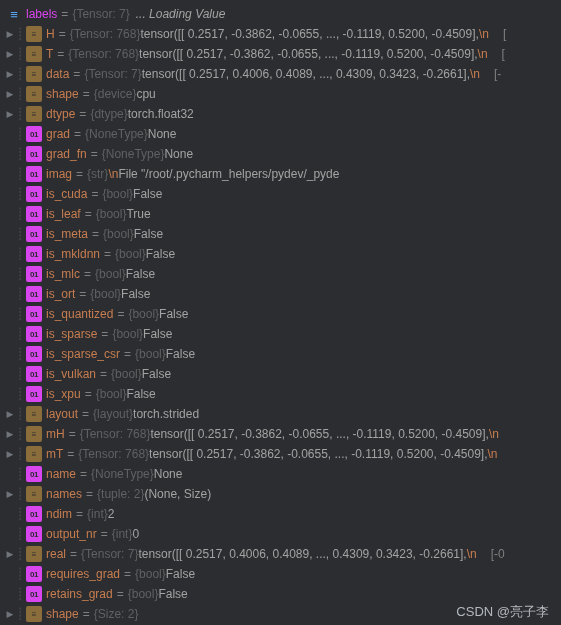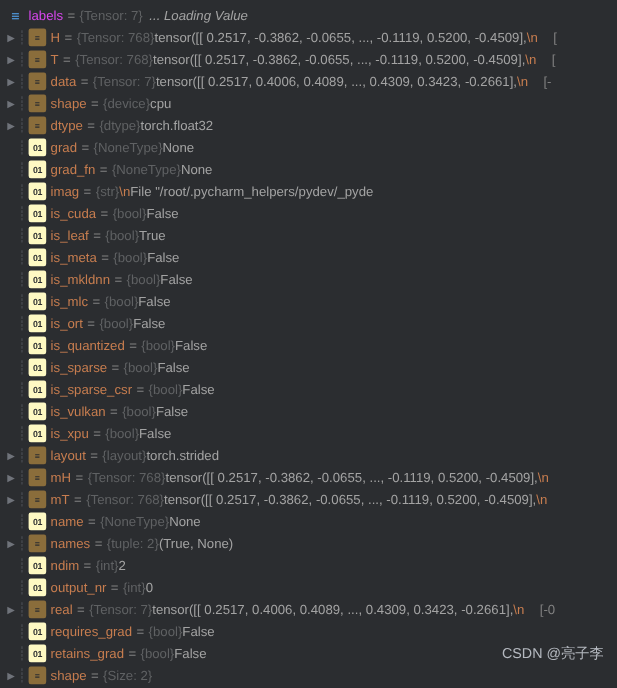--- a/index.html
+++ b/index.html
@@ -42,33 +42,33 @@
     display: inline-flex;
     align-items: center;
     justify-content: center;
     margin: 0 4px 0 2px;
     border-radius: 2px;
     font-size: 8px;
     font-weight: bold;
     flex-shrink: 0;
   }
   .icon-obj { background: #8a6d3b; color: #2b2d30; }
-  .icon-01 { background: #fef9c3; color: #2b2d30; letter-spacing: -0.5px; }
+  .icon-01 { background: #d946ef; color: #2b2d30; letter-spacing: -0.5px; }
   .icon-list { color: #56a8f5; font-size: 13px; background: none; }
   .varname { color: #c77d4f; }
   .varname-top { color: #d946ef; }
   .eq { color: #808080; margin: 0 4px; }
   .type { color: #5f6163; text-align: right; }
   .val { color: #a3a3a3; }
   .esc { color: #c77d4f; }
   .loading { color: #a3a3a3; font-style: italic; }
   .extra { color: #808080; margin-left: 14px; }
   .watermark {
     position: absolute;
-    bottom: 22px;
+    bottom: 4px;
     right: 12px;
     color: #b4b8bf;
     font-size: 13px;
     pointer-events: none;
     text-align: center;
   }
 </style>
 </head>
 <body>
 
@@ -297,21 +297,21 @@
         <span class="type">{NoneType} </span>
         <span class="val">None</span>
       </div>
       <div class="row">
         <span class="arrow">▶</span>
         <span class="pipe">┊</span>
         <span class="icon icon-obj">≡</span>
         <span class="varname">names</span>
         <span class="eq">=</span>
         <span class="type">{tuple: 2} </span>
-        <span class="val">(True, None)</span>
+        <span class="val">(None, Size)</span>
       </div>
       <div class="row">
         <span class="arrow"></span>
         <span class="pipe">┊</span>
         <span class="icon icon-01">01</span>
         <span class="varname">ndim</span>
         <span class="eq">=</span>
         <span class="type">{int} </span>
         <span class="val">2</span>
       </div>

